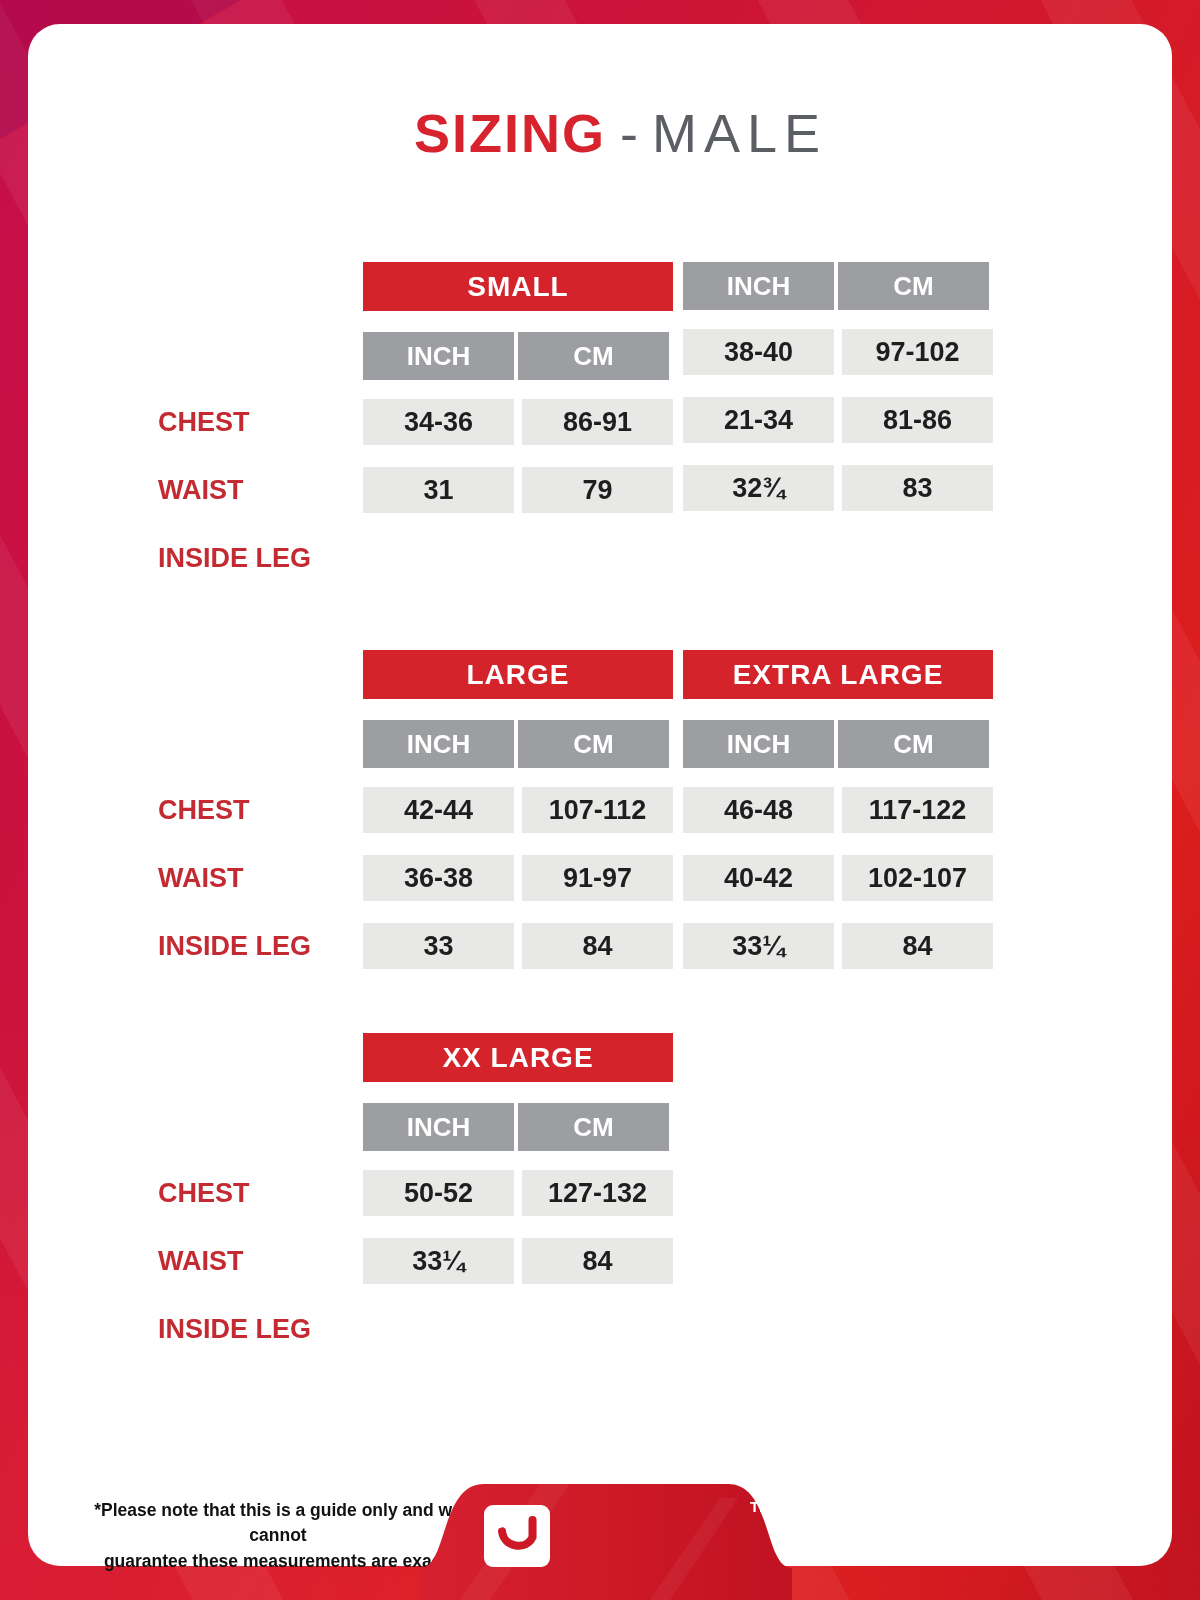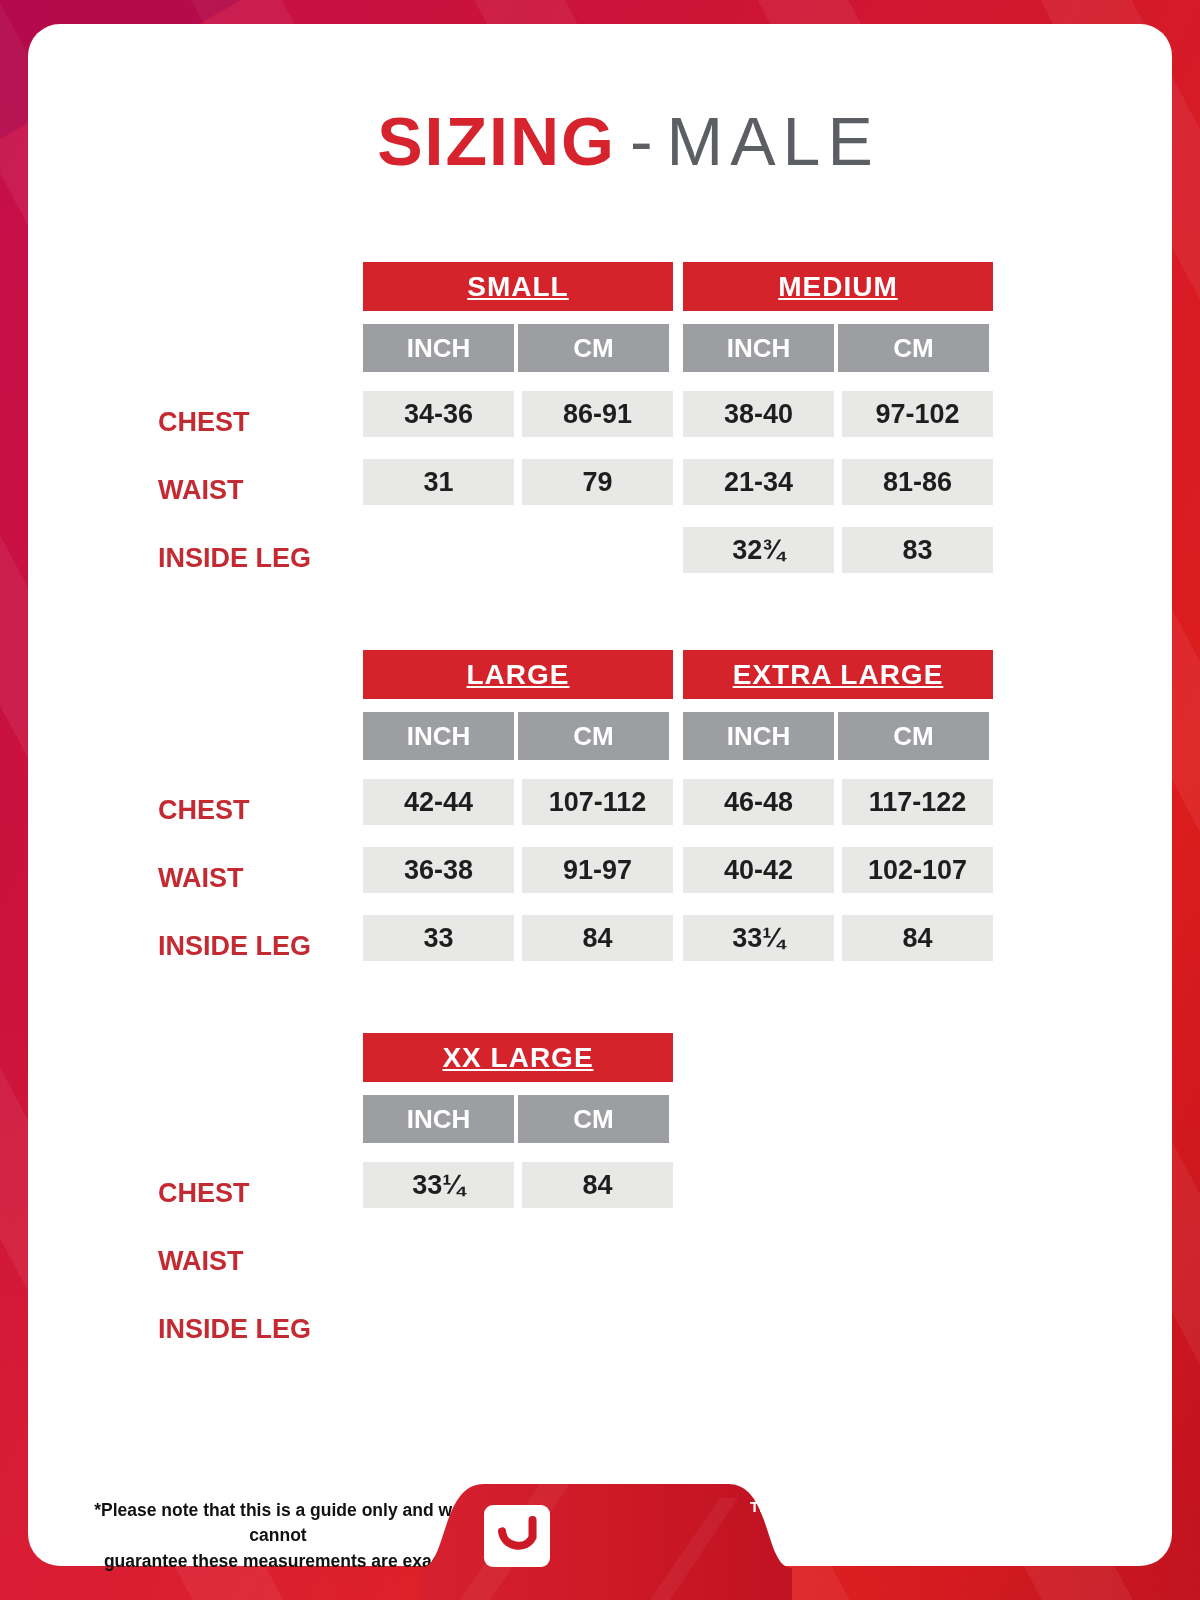--- a/index.html
+++ b/index.html
@@ -17,38 +17,38 @@
       linear-gradient(150deg, rgba(140,0,80,.30) 0 120px, rgba(140,0,80,0) 121px),
       repeating-linear-gradient(62deg, rgba(255,255,255,0) 0 170px, rgba(255,255,255,.06) 170px 250px),
       linear-gradient(25deg, rgba(255,60,60,.18) 0 8%, rgba(255,60,60,0) 30%),
       linear-gradient(118deg, #c50e4c 0%, #cc1338 32%, #d51a28 58%, #dd1d1d 78%, #bf1220 100%);
   }
   .card{
     position:absolute;left:28px;top:24px;width:1144px;height:1542px;
     background:#ffffff;border-radius:32px;
   }
   .title{
-    position:absolute;left:8px;top:78px;width:100%;text-align:center;
-    font-size:68px;white-space:nowrap;padding-left:41px;
+    position:absolute;left:0;top:78px;width:100%;text-align:center;
+    font-size:54px;white-space:nowrap;padding-left:41px;
   }
   .title .t-red{color:var(--title_red);font-weight:bold;letter-spacing:2px;}
   .title .t-sep{color:var(--title_gray);font-weight:normal;margin:0 14px;}
   .title .t-gray{color:var(--title_gray);font-weight:normal;letter-spacing:7px;}
   .block{position:absolute;left:0;width:100%;height:320px;}
   .row-label{
     position:absolute;left:130px;height:46px;line-height:46px;
     color:var(--label_red);font-weight:bold;font-size:27px;white-space:nowrap;
   }
   .lbl-0{top:137px;} .lbl-1{top:205px;} .lbl-2{top:273px;}
   .group{position:absolute;top:0;width:310px;}
   .g-left{left:335px;} .g-right{left:655px;}
   .size-header{
     height:49px;background:var(--header_red);color:#fff;
     display:flex;align-items:center;justify-content:center;
-    font-size:28px;font-weight:bold;letter-spacing:1px;margin-bottom:13px;text-decoration:underline;
+    font-size:28px;font-weight:bold;letter-spacing:1px;margin-bottom:21px;
   }
   .subrow{display:flex;gap:4px;margin-bottom:19px;}
   .datarow{display:flex;gap:8px;margin-bottom:22px;}
   .col-header{
     width:151px;height:48px;background:var(--col_gray);color:#fff;
     display:flex;align-items:center;justify-content:center;
     font-size:26px;font-weight:bold;
   }
   .cell{
     width:151px;height:46px;background:var(--cell_bg);color:var(--cell_text);
@@ -97,21 +97,20 @@
           <div class="cell">34-36</div>
           <div class="cell">86-91</div>
         </div>
         <div class="datarow">
           <div class="cell">31</div>
           <div class="cell">79</div>
         </div>
       </div>
 
       <div class="group g-right">
-        <div class="size-header">MEDIUM</div>
         <div class="subrow">
           <div class="col-header">INCH</div>
           <div class="col-header">CM</div>
         </div>
         <div class="datarow">
           <div class="cell">38-40</div>
           <div class="cell">97-102</div>
         </div>
         <div class="datarow">
           <div class="cell">21-34</div>
@@ -173,20 +172,24 @@
     <section class="block" style="top:1009px">
       <span class="row-label lbl-0">CHEST</span>
       <span class="row-label lbl-1">WAIST</span>
       <span class="row-label lbl-2">INSIDE LEG</span>
 
       <div class="group g-left">
         <div class="size-header">XX LARGE</div>
         <div class="subrow">
           <div class="col-header">INCH</div>
           <div class="col-header">CM</div>
+        </div>
+        <div class="datarow">
+          <div class="cell">50-52</div>
+          <div class="cell">127-132</div>
         </div>
         <div class="datarow">
           <div class="cell">33¼</div>
           <div class="cell">84</div>
         </div>
       </div>
     </section>
 
     <p class="note">
       <span>*Please note that this is a guide only and we cannot</span><br>

